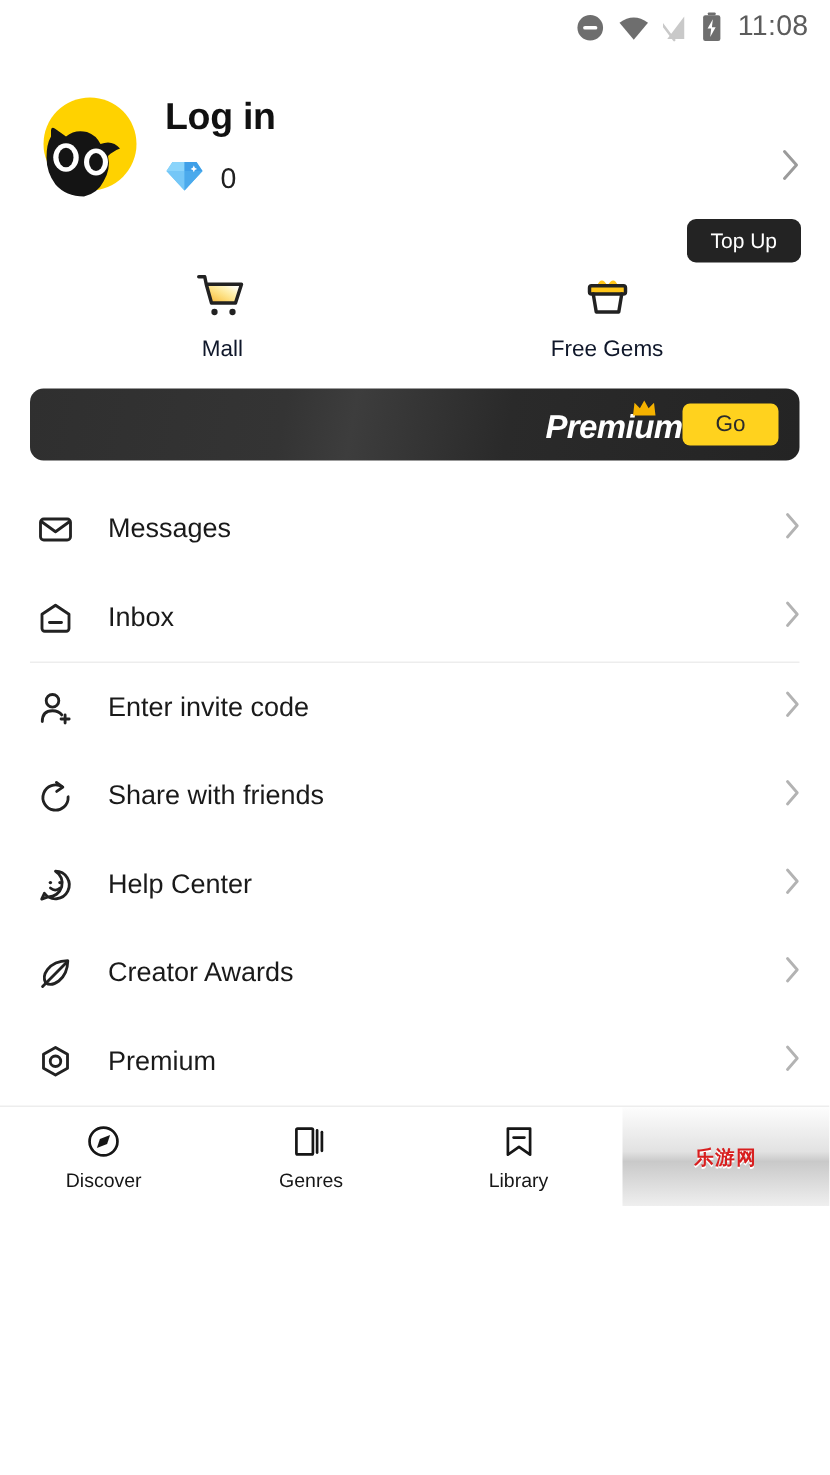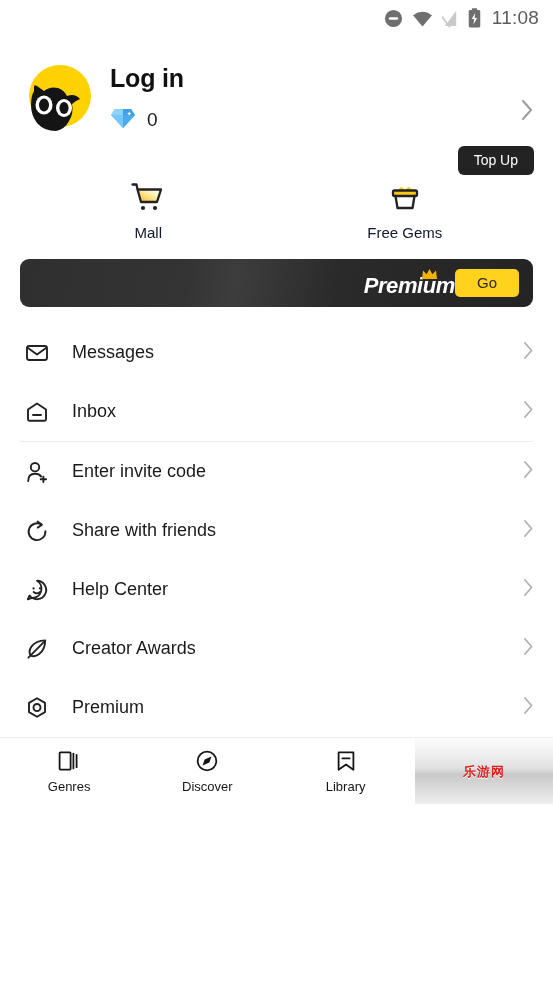--- a/index.html
+++ b/index.html
@@ -532,41 +532,41 @@
 
   </div>
 
   <div class="spacer"></div>
 
   <div class="bottomnav">
 
     <div class="nav-item">
       <div class="nav-icon">
         <svg width="24" height="24" viewBox="0 0 24 24">
+            <circle cx="12" cy="12" r="9.3" stroke="#161616" stroke-width="1.8" fill="none"></circle>
+            <path d="M16.4 7.6 L9.6 10.4 L7.6 16.4 L14.4 13.6 Z" fill="#161616"></path>
+          </svg>
+      </div>
+      <div class="nav-label">Discover</div>
+    </div>
+
+    <div class="nav-item">
+      <div class="nav-icon">
+        <svg width="24" height="24" viewBox="0 0 24 24">
             <rect x="2.6" y="3.4" width="11" height="17.2" rx="0.8" stroke="#161616" stroke-width="1.8" fill="none"></rect>
             <path d="M16.4 4.6 L16.4 19.4" stroke="#161616" stroke-width="1.8" stroke-linecap="round"></path>
             <path d="M19.6 5.8 L19.6 18.2" stroke="#161616" stroke-width="1.8" stroke-linecap="round"></path>
           </svg>
       </div>
       <div class="nav-label">Genres</div>
     </div>
 
     <div class="nav-item">
       <div class="nav-icon">
         <svg width="24" height="24" viewBox="0 0 24 24">
-            <circle cx="12" cy="12" r="9.3" stroke="#161616" stroke-width="1.8" fill="none"></circle>
-            <path d="M16.4 7.6 L9.6 10.4 L7.6 16.4 L14.4 13.6 Z" fill="#161616"></path>
-          </svg>
-      </div>
-      <div class="nav-label">Discover</div>
-    </div>
-
-    <div class="nav-item">
-      <div class="nav-icon">
-        <svg width="24" height="24" viewBox="0 0 24 24">
             <path d="M4.6 3.4 L19.4 3.4 L19.4 20.8 L12 15.6 L4.6 20.8 Z" stroke="#161616" stroke-width="1.8" fill="none" stroke-linejoin="round"></path>
             <path d="M8.4 9.4 L15.6 9.4" stroke="#161616" stroke-width="1.8" stroke-linecap="round"></path>
           </svg>
       </div>
       <div class="nav-label">Library</div>
     </div>
 
     <div class="watermark">
       <div class="wm-inner">
         <span class="wm-bottom">乐游网</span>

